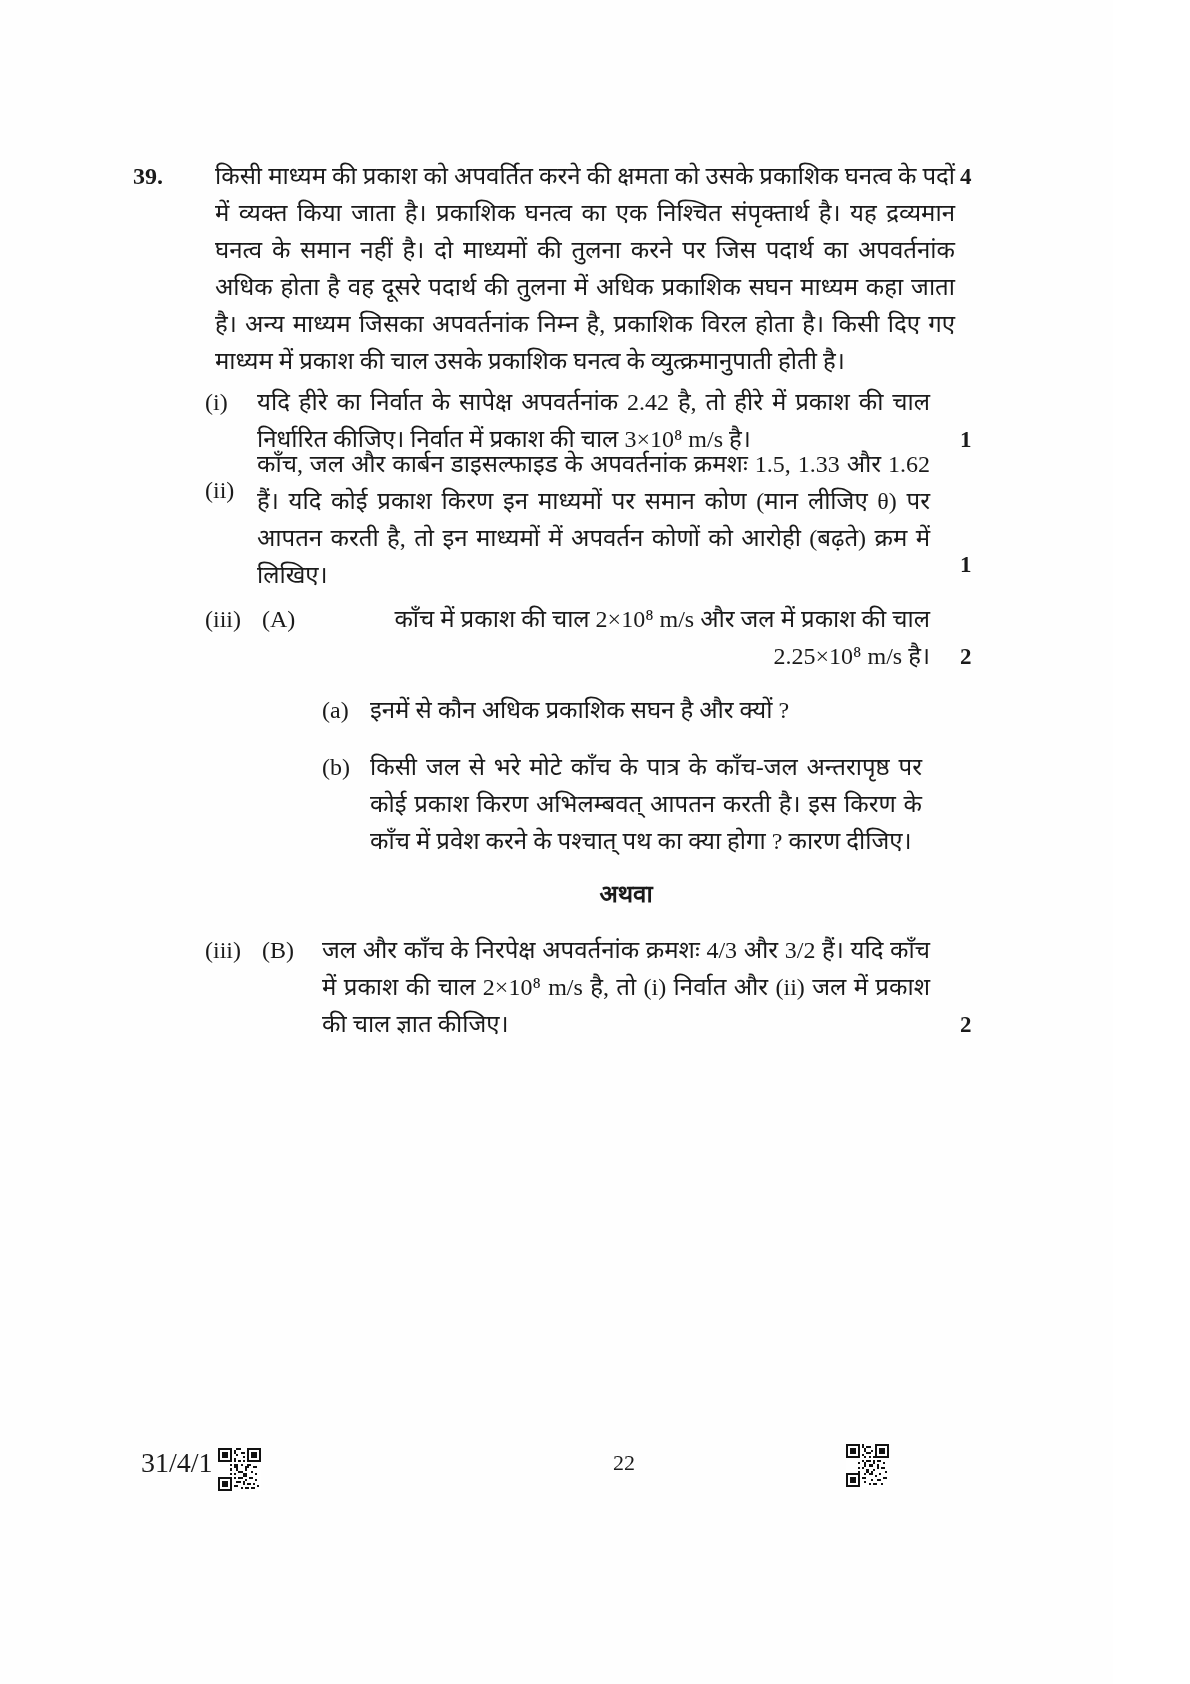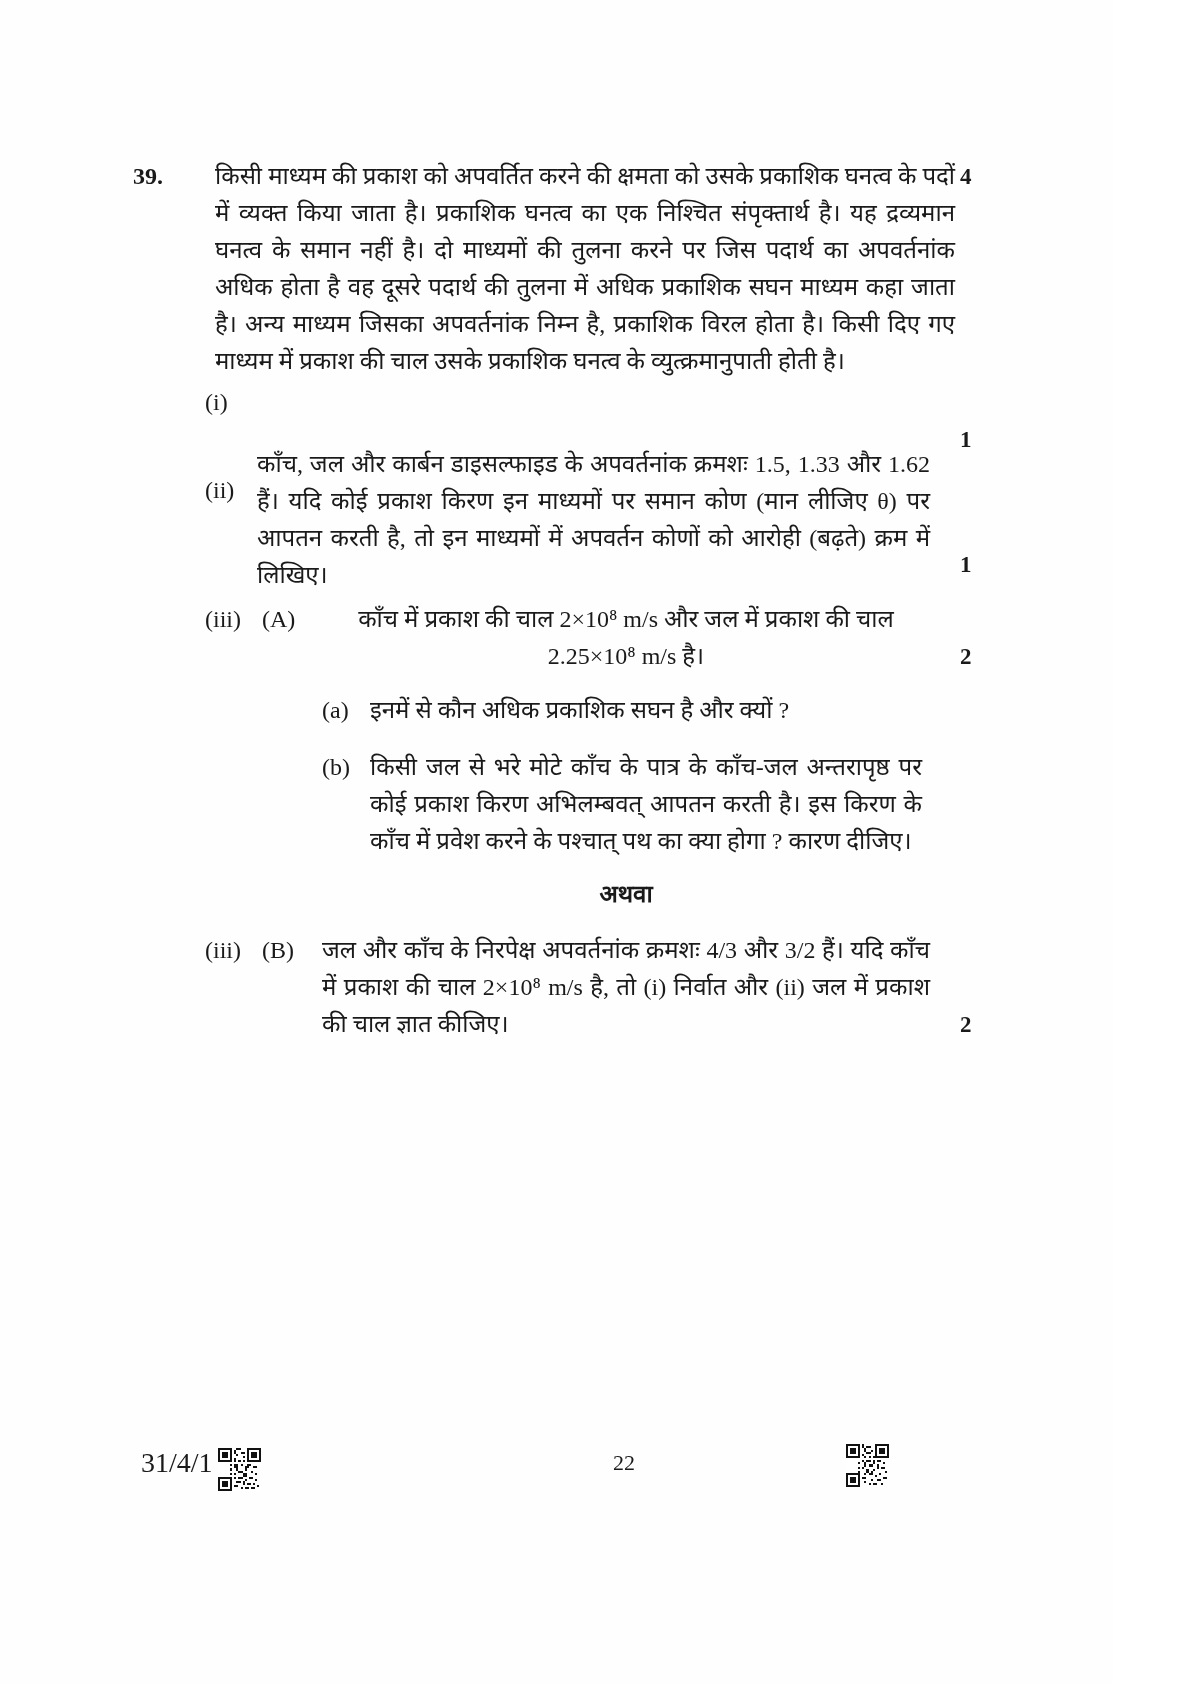--- a/index.html
+++ b/index.html
@@ -22,21 +22,21 @@
     font-size: 24px; line-height: 37px;
     text-align: justify; text-justify: inter-word;
   }
   .intro { left: 190px; top: 158px; width: 740px; margin-left: 25px; }
   .lbl   { left: 205px; font-size: 24px; line-height: 37px; }
   .sublbl{ left: 262px; font-size: 24px; line-height: 37px; }
   .w-main   { left: 257px; width: 673px; }
   .w-sub    { left: 322px; width: 608px; }
   .alabel   { left: 322px; font-size: 24px; line-height: 37px; }
   .w-subsub { left: 370px; width: 552px; }
-  .pre { white-space: pre-line; text-align: center; }
+  .pre { white-space: pre-line; text-align: right; }
   .mark {
     left: 960px; width: 40px;
     font-weight: bold; font-size: 23px; line-height: 37px;
   }
   .or-label {
     left: 256px; top: 876px; width: 740px;
     text-align: center; font-weight: bold; font-size: 24px; line-height: 37px;
   }
   .footer-code { left: 141px; top: 1450px; font-size: 28px; line-height: 26px; }
   .footer-page { left: 555px; top: 1450px; width: 80px; text-align: right; font-size: 22px; line-height: 26px; }
@@ -47,20 +47,21 @@
 </head>
 <body>
 
 <div class="page">
 
   <div class="abs qnum">39.</div>
   <div class="abs body intro">किसी माध्यम की प्रकाश को अपवर्तित करने की क्षमता को उसके प्रकाशिक घनत्व के पदों में व्यक्त किया जाता है। प्रकाशिक घनत्व का एक निश्चित संपृक्तार्थ है। यह द्रव्यमान घनत्व के समान नहीं है। दो माध्यमों की तुलना करने पर जिस पदार्थ का अपवर्तनांक अधिक होता है वह दूसरे पदार्थ की तुलना में अधिक प्रकाशिक सघन माध्यम कहा जाता है। अन्य माध्यम जिसका अपवर्तनांक निम्न है, प्रकाशिक विरल होता है। किसी दिए गए माध्यम में प्रकाश की चाल उसके प्रकाशिक घनत्व के व्युत्क्रमानुपाती होती है।</div>
   <div class="abs mark" style="top:158px">4</div>
 
   <div class="abs lbl" style="top:384px">(i)</div>
+  <div class="abs body w-main" style="top:384px">यदि हीरे का निर्वात के सापेक्ष अपवर्तनांक 2.42 है, तो हीरे में प्रकाश की चाल निर्धारित कीजिए। निर्वात में प्रकाश की चाल 3×10⁸ m/s है।</div>
   <div class="abs mark" style="top:421px">1</div>
 
   <div class="abs lbl" style="top:472px">(ii)</div>
   <div class="abs body w-main" style="top:446px">काँच, जल और कार्बन डाइसल्फाइड के अपवर्तनांक क्रमशः 1.5, 1.33 और 1.62 हैं। यदि कोई प्रकाश किरण इन माध्यमों पर समान कोण (मान लीजिए θ) पर आपतन करती है, तो इन माध्यमों में अपवर्तन कोणों को आरोही (बढ़ते) क्रम में लिखिए।</div>
   <div class="abs mark" style="top:546px">1</div>
 
   <div class="abs lbl" style="top:601px">(iii)</div>
   <div class="abs sublbl" style="top:601px">(A)</div>
   <div class="abs body w-sub pre" style="top:601px">काँच में प्रकाश की चाल 2×10⁸ m/s और जल में प्रकाश की चाल
 2.25×10⁸ m/s है।</div>

